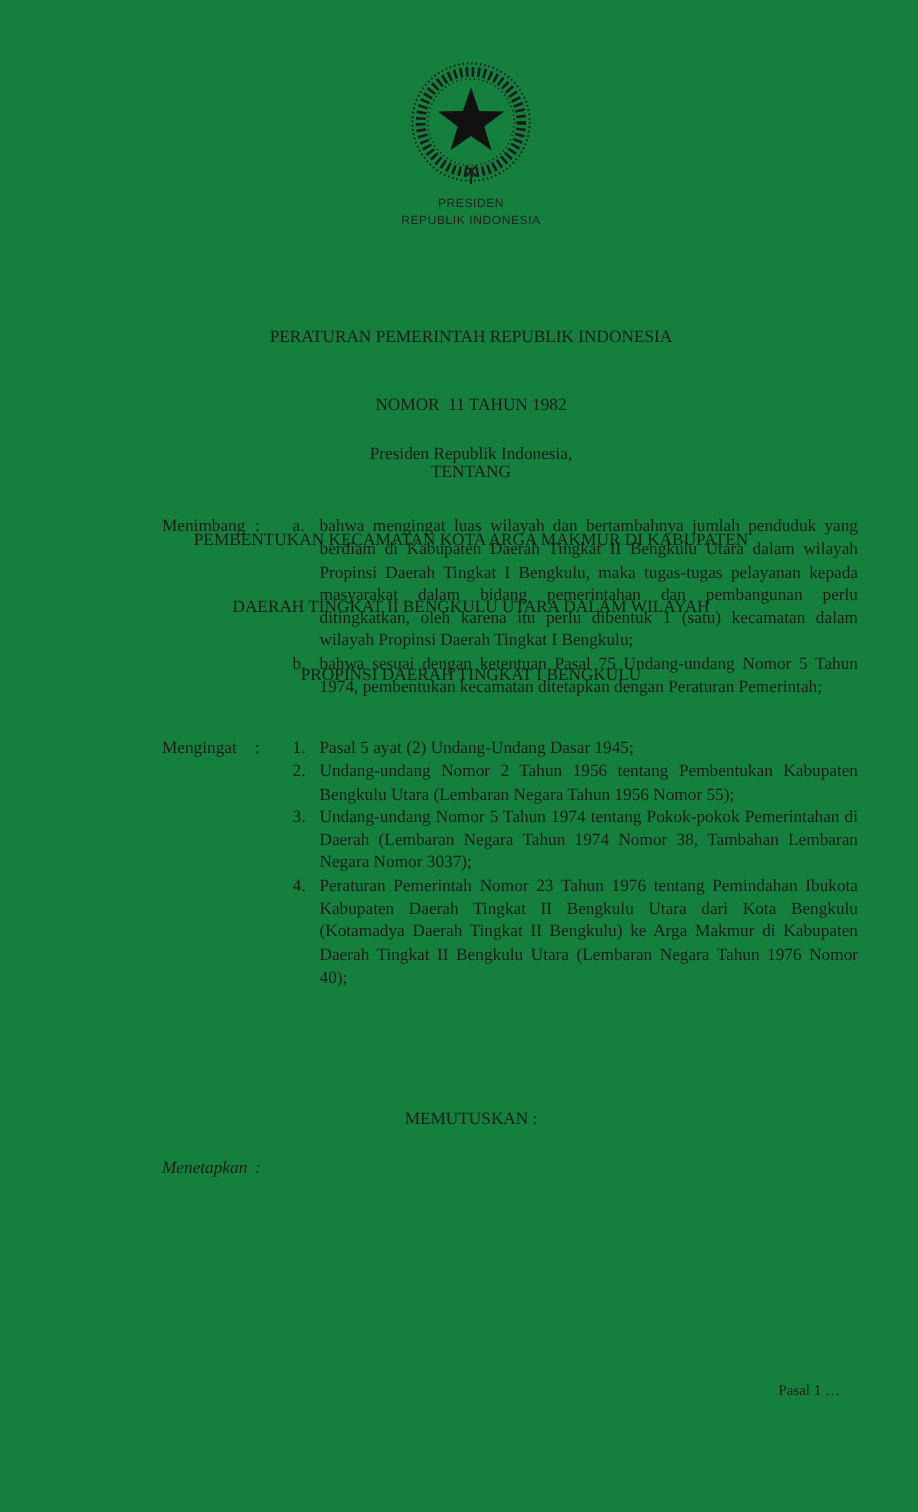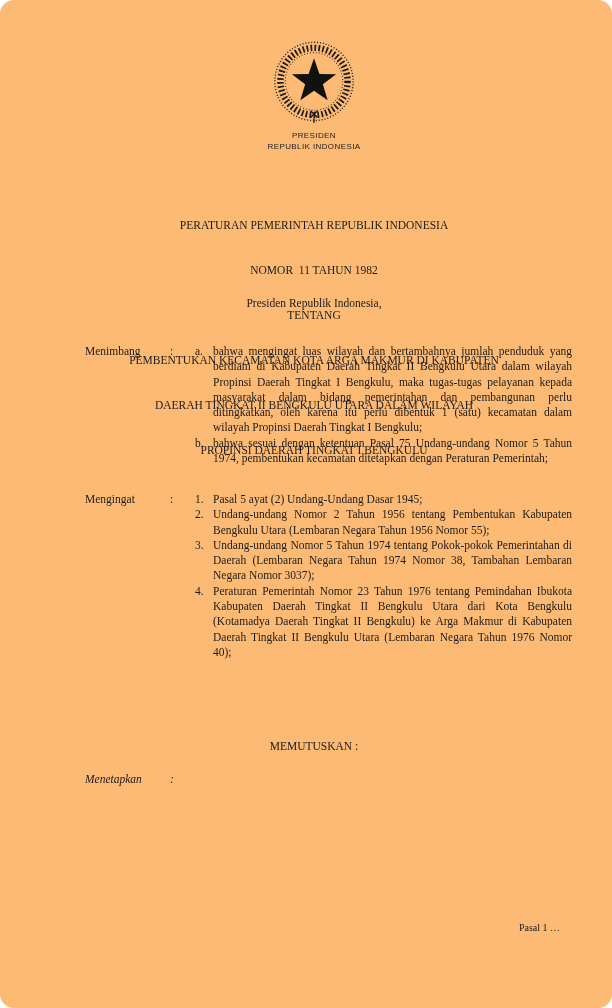--- a/index.html
+++ b/index.html
@@ -1,24 +1,23 @@
 <!DOCTYPE html>
 <html><head>
 <meta charset="utf-8">
 <style>
   html, body { margin: 0; padding: 0; background: #ffffff; }
   .page {
     position: relative;
     width: 612px;
     height: 1008px;
-    background: #fdba74;
+    background: #15803d;
     overflow: hidden;
     font-family: "Liberation Serif", serif;
     color: #1b1b1b;
-    border-radius: 14px;
   }
   .emblem {
     position: absolute;
     top: 38px;
     left: calc(50% + 8px);
     transform: translateX(-50%);
     width: 86px;
     height: 92px;
   }
   .emblem-caption {
@@ -57,21 +56,21 @@
     width: 487px;
     font-size: 11.5px;
     line-height: 15.3px;
     display: grid;
     grid-template-columns: 85px 25px 1fr;
     align-items: start;
   }
   .sec-menimbang  { top: 344px; }
   .sec-mengingat  { top: 492px; }
   .sec-menetapkan { top: 772px; font-style: italic; }
-  .sec-label { text-align: left; }
+  .sec-label { text-align: left; margin-left: 23px; }
   .sec-colon { text-align: left; }
   .item {
     display: grid;
     grid-template-columns: 18px 1fr;
     align-items: start;
   }
   .item-text { text-align: justify; }
   .menetapkan-text { text-align: justify; }
   .memutuskan {
     position: absolute;

